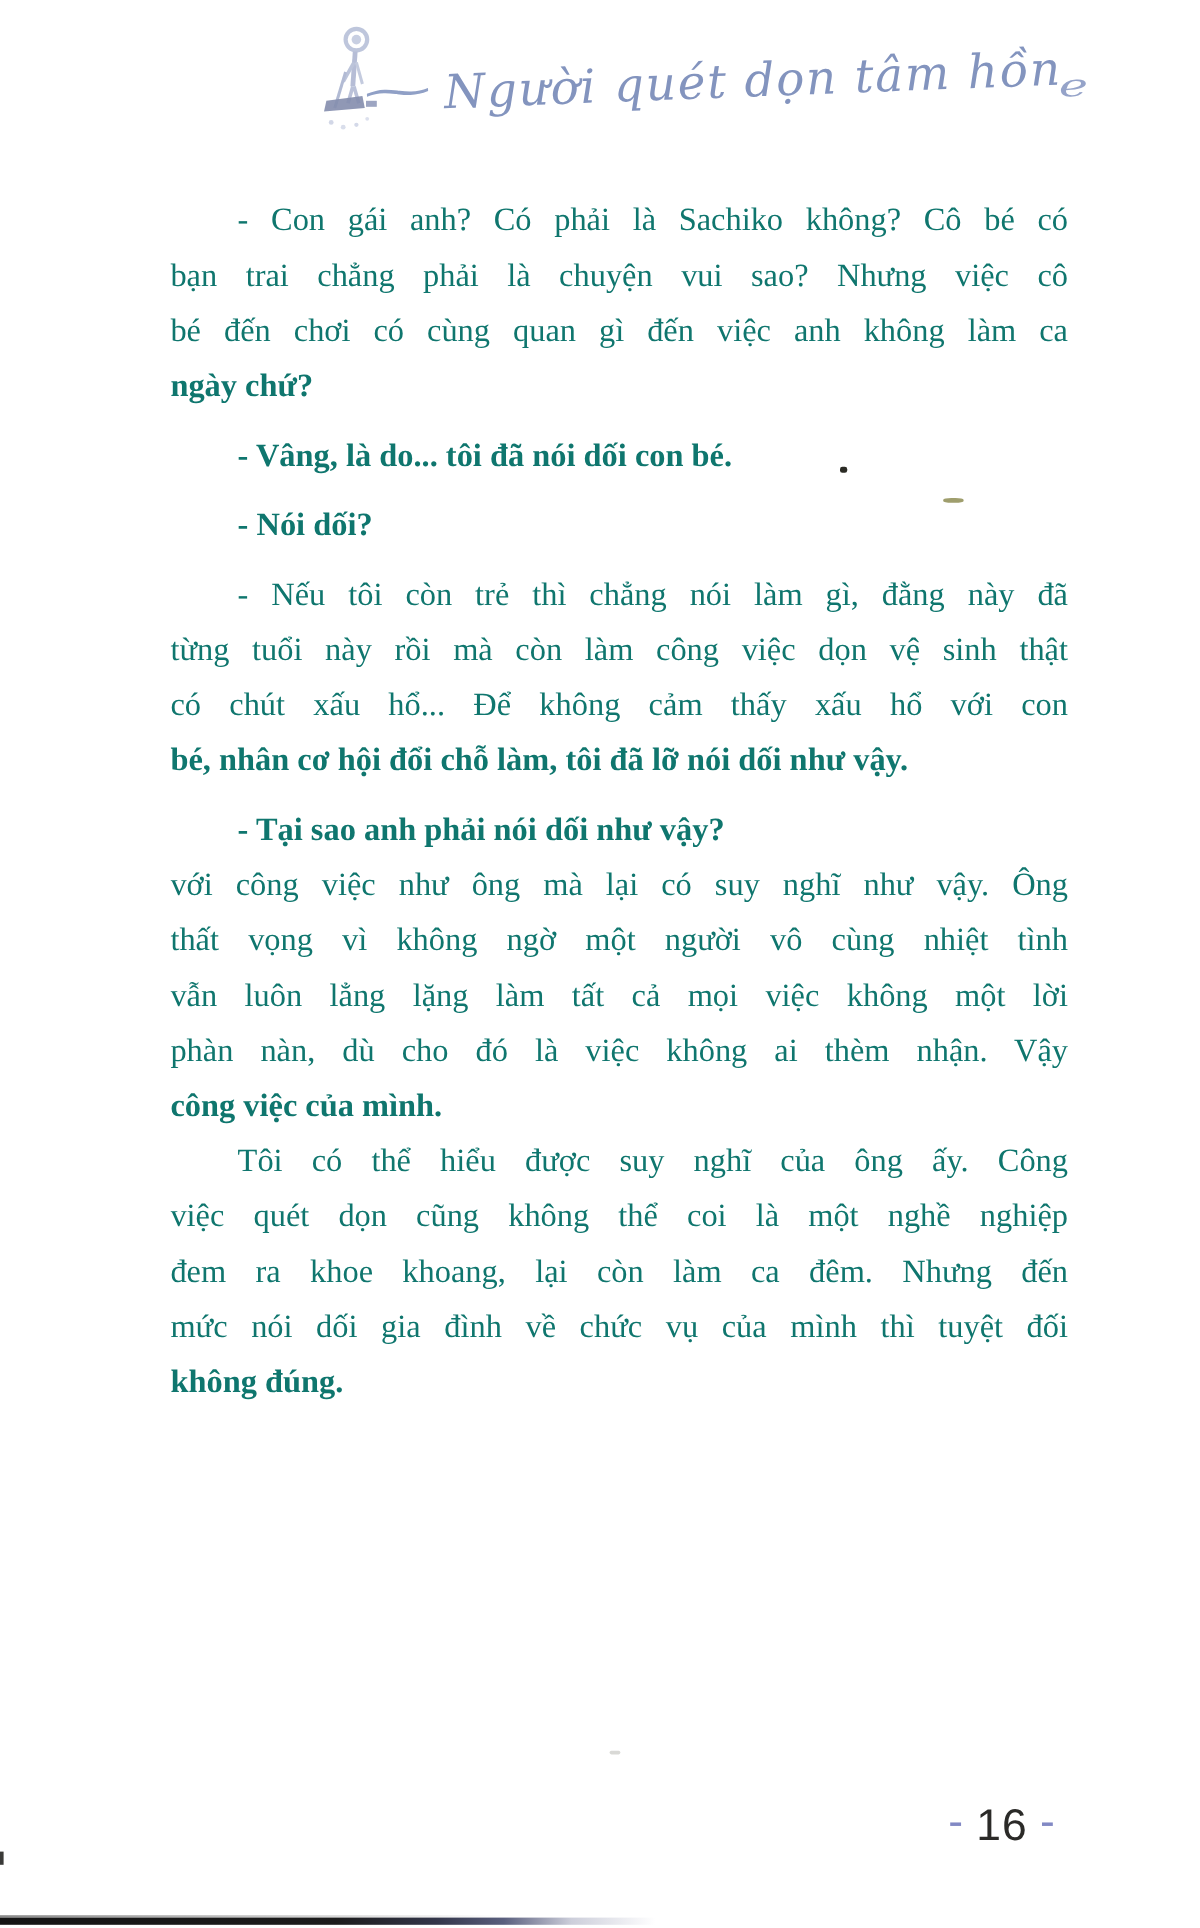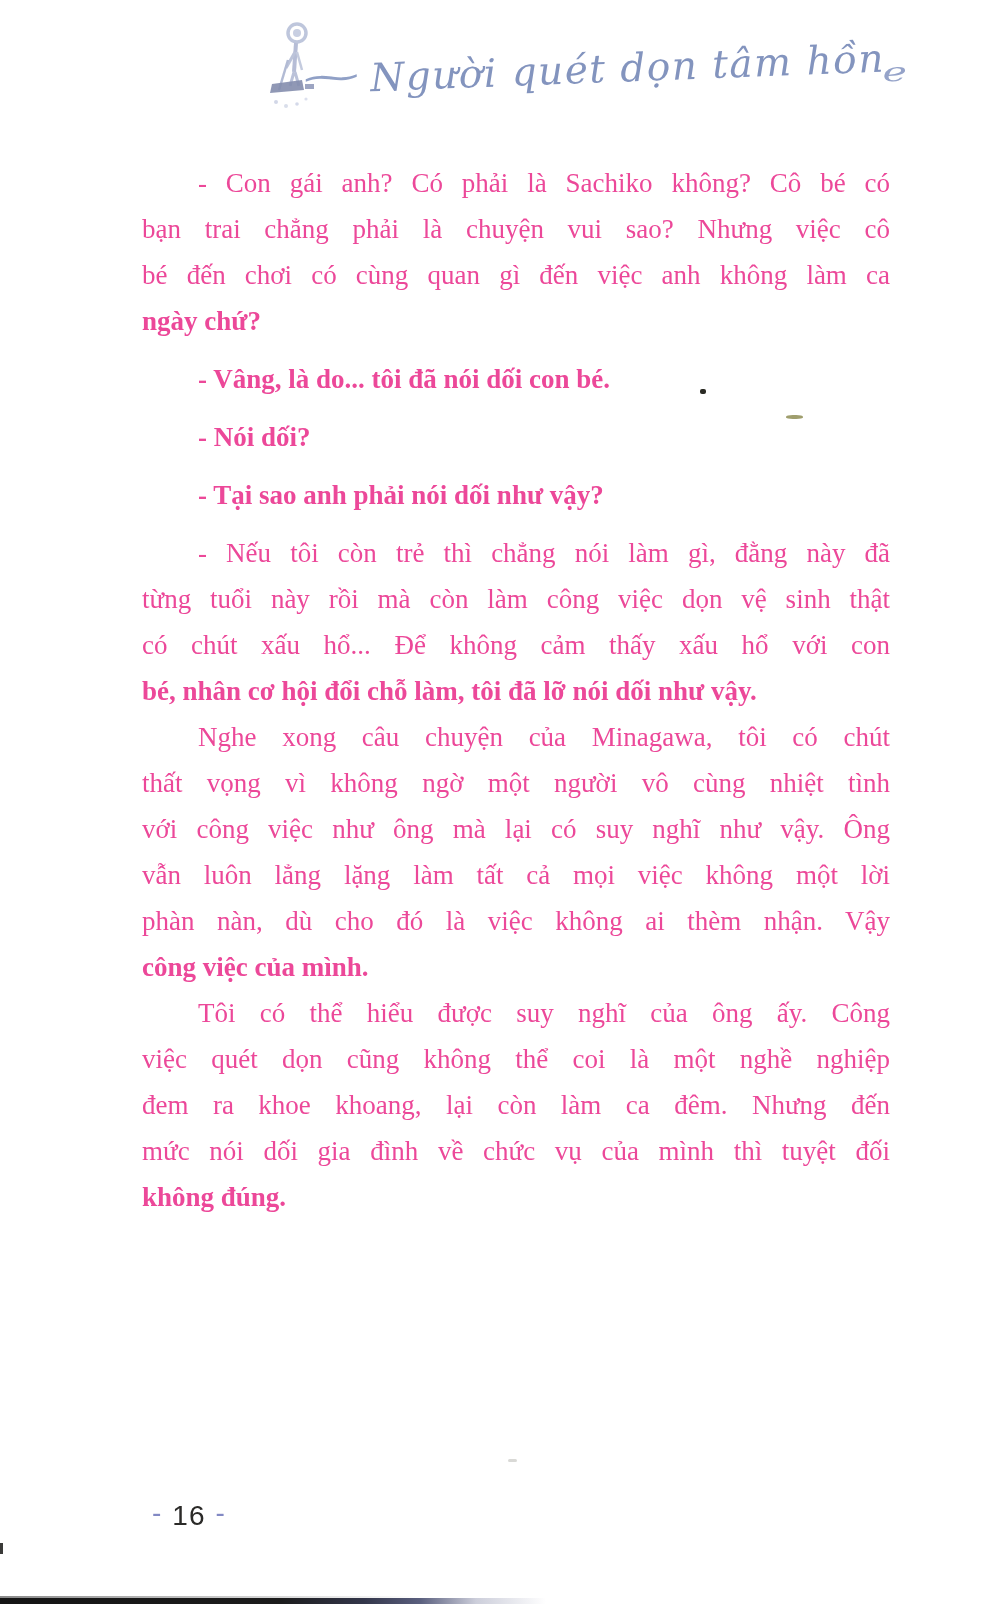--- a/index.html
+++ b/index.html
@@ -48,44 +48,44 @@
     color: #8797c2;
   }
 
   
   .text-block {
     position: absolute;
     left: 142px;
     top: 160px;
     width: 748px;
     font-size: 27px;
-    color: #ec4899;
+    color: #0f766e;
   }
   .para { margin: 0; }
   .para.dialogue { margin-top: 12px; }
   .para:first-child { margin-top: 0; }
   .line {
     height: 46px;
     line-height: 46px;
     text-align: justify;
     text-align-last: justify;
     overflow: hidden;
   }
   .line.first { text-indent: 56px; }
   .line.last { text-align-last: left; font-weight: bold; }
 
   
   .page-number {
     position: absolute;
     left: 142px;
     top: 1500px;
     width: 748px;
-    text-align: left;
+    text-align: right;
     font-family: "Liberation Sans", sans-serif;
-    font-size: 28px;
+    font-size: 37px;
     font-weight: 400;
     color: #2b2a28;
     letter-spacing: 1px;
   }
   .pn-dash {
     color: #8289c4;
     font-weight: 400;
     position: relative;
     top: -3px;
     margin: 0 10px;
@@ -151,32 +151,31 @@
         <div class="line">bé đến chơi có cùng quan gì đến việc anh không làm ca</div>
         <div class="line last">ngày chứ?</div>
       </div>
       <div class="para dialogue">
         <div class="line first last">- Vâng, là do... tôi đã nói dối con bé.</div>
       </div>
       <div class="para dialogue">
         <div class="line first last">- Nói dối?</div>
       </div>
       <div class="para dialogue">
-        <div class="line first last">- Tại sao anh phải nói dối như vậy?</div>
-      </div>
-      <div class="para dialogue">
         <div class="line first">- Nếu tôi còn trẻ thì chẳng nói làm gì, đằng này đã</div>
         <div class="line">từng tuổi này rồi mà còn làm công việc dọn vệ sinh thật</div>
         <div class="line">có chút xấu hổ... Để không cảm thấy xấu hổ với con</div>
         <div class="line last">bé, nhân cơ hội đổi chỗ làm, tôi đã lỡ nói dối như vậy.</div>
       </div>
+      <div class="para dialogue">
+        <div class="line first last">- Tại sao anh phải nói dối như vậy?</div>
+      </div>
       <div class="para narration">
-        <div class="line first">Nghe xong câu chuyện của Minagawa, tôi có chút</div>
+        <div class="line">với công việc như ông mà lại có suy nghĩ như vậy. Ông</div>
         <div class="line">thất vọng vì không ngờ một người vô cùng nhiệt tình</div>
-        <div class="line">với công việc như ông mà lại có suy nghĩ như vậy. Ông</div>
         <div class="line">vẫn luôn lẳng lặng làm tất cả mọi việc không một lời</div>
         <div class="line">phàn nàn, dù cho đó là việc không ai thèm nhận. Vậy</div>
         <div class="line last">công việc của mình.</div>
       </div>
       <div class="para narration">
         <div class="line first">Tôi có thể hiểu được suy nghĩ của ông ấy. Công</div>
         <div class="line">việc quét dọn cũng không thể coi là một nghề nghiệp</div>
         <div class="line">đem ra khoe khoang, lại còn làm ca đêm. Nhưng đến</div>
         <div class="line">mức nói dối gia đình về chức vụ của mình thì tuyệt đối</div>
         <div class="line last">không đúng.</div>

